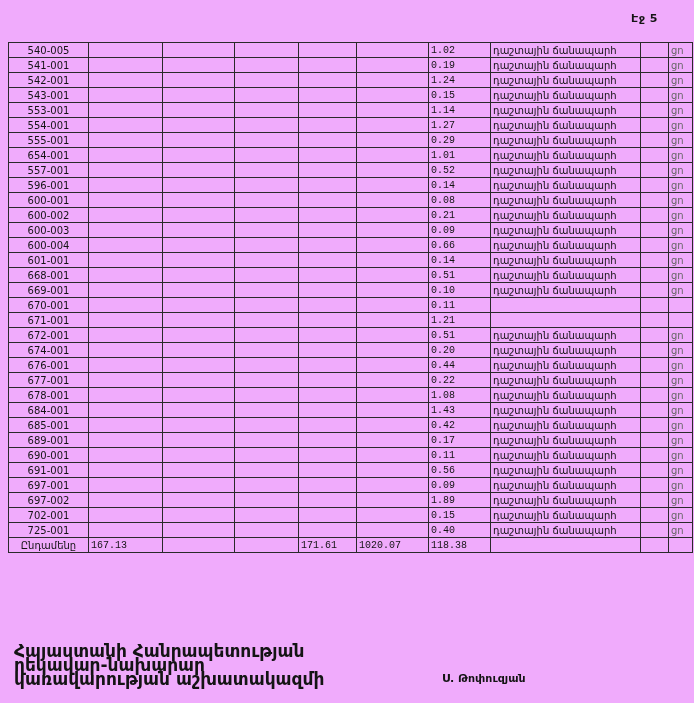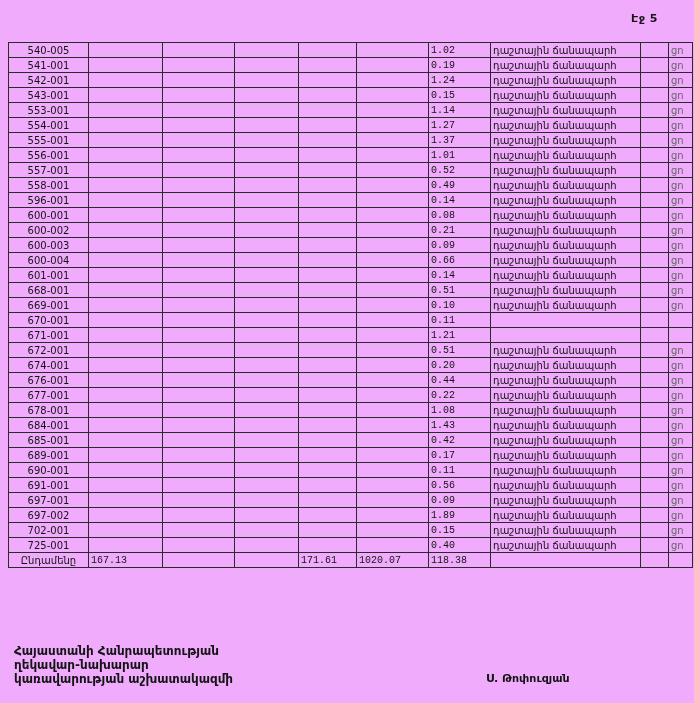--- a/index.html
+++ b/index.html
@@ -27,25 +27,25 @@
   }
   td.code{text-align:center;}
   td.val{text-align:left;font-family:Liberation Mono, monospace;}
   td.desc{text-align:left;padding-left:6px;font-size:9.5px;margin-left:17px;}
   td.mark{
     border:none;background:transparent;
     font-size:7px;color:#666;padding-left:5px;text-align:left;
   }
   .footer{
     position:absolute;left:14px;top:644px;
-    font-size:12px;font-weight:bold;line-height:14px;
+    font-size:17px;font-weight:bold;line-height:14px;
   }
   .footer div{white-space:nowrap;}
   .signature{
-    position:absolute;left:486px;top:672px;
+    position:absolute;left:442px;top:672px;
     font-size:11px;font-weight:bold;white-space:nowrap;
   }
 </style>
 </head>
 <body>
 
 <div class="page">
 
   <div class="page-num">Էջ 5</div>
 
@@ -135,57 +135,45 @@
           <td></td>
           <td class="mark">ցո</td>
         </tr>
         <tr>
           <td class="code">555-001</td>
           <td></td>
           <td></td>
           <td></td>
           <td></td>
           <td></td>
-          <td class="val">1.37</td>
-          <td class="desc">դաշտային ճանապարհ</td>
-          <td></td>
-          <td class="mark">ցո</td>
-        </tr>
-        <tr>
-          <td class="code">556-001</td>
+          <td class="val">0.29</td>
+          <td class="desc">դաշտային ճանապարհ</td>
+          <td></td>
+          <td class="mark">ցո</td>
+        </tr>
+        <tr>
+          <td class="code">654-001</td>
           <td></td>
           <td></td>
           <td></td>
           <td></td>
           <td></td>
           <td class="val">1.01</td>
           <td class="desc">դաշտային ճանապարհ</td>
           <td></td>
           <td class="mark">ցո</td>
         </tr>
         <tr>
           <td class="code">557-001</td>
           <td></td>
           <td></td>
           <td></td>
           <td></td>
           <td></td>
           <td class="val">0.52</td>
-          <td class="desc">դաշտային ճանապարհ</td>
-          <td></td>
-          <td class="mark">ցո</td>
-        </tr>
-        <tr>
-          <td class="code">558-001</td>
-          <td></td>
-          <td></td>
-          <td></td>
-          <td></td>
-          <td></td>
-          <td class="val">0.49</td>
           <td class="desc">դաշտային ճանապարհ</td>
           <td></td>
           <td class="mark">ցո</td>
         </tr>
         <tr>
           <td class="code">596-001</td>
           <td></td>
           <td></td>
           <td></td>
           <td></td>

